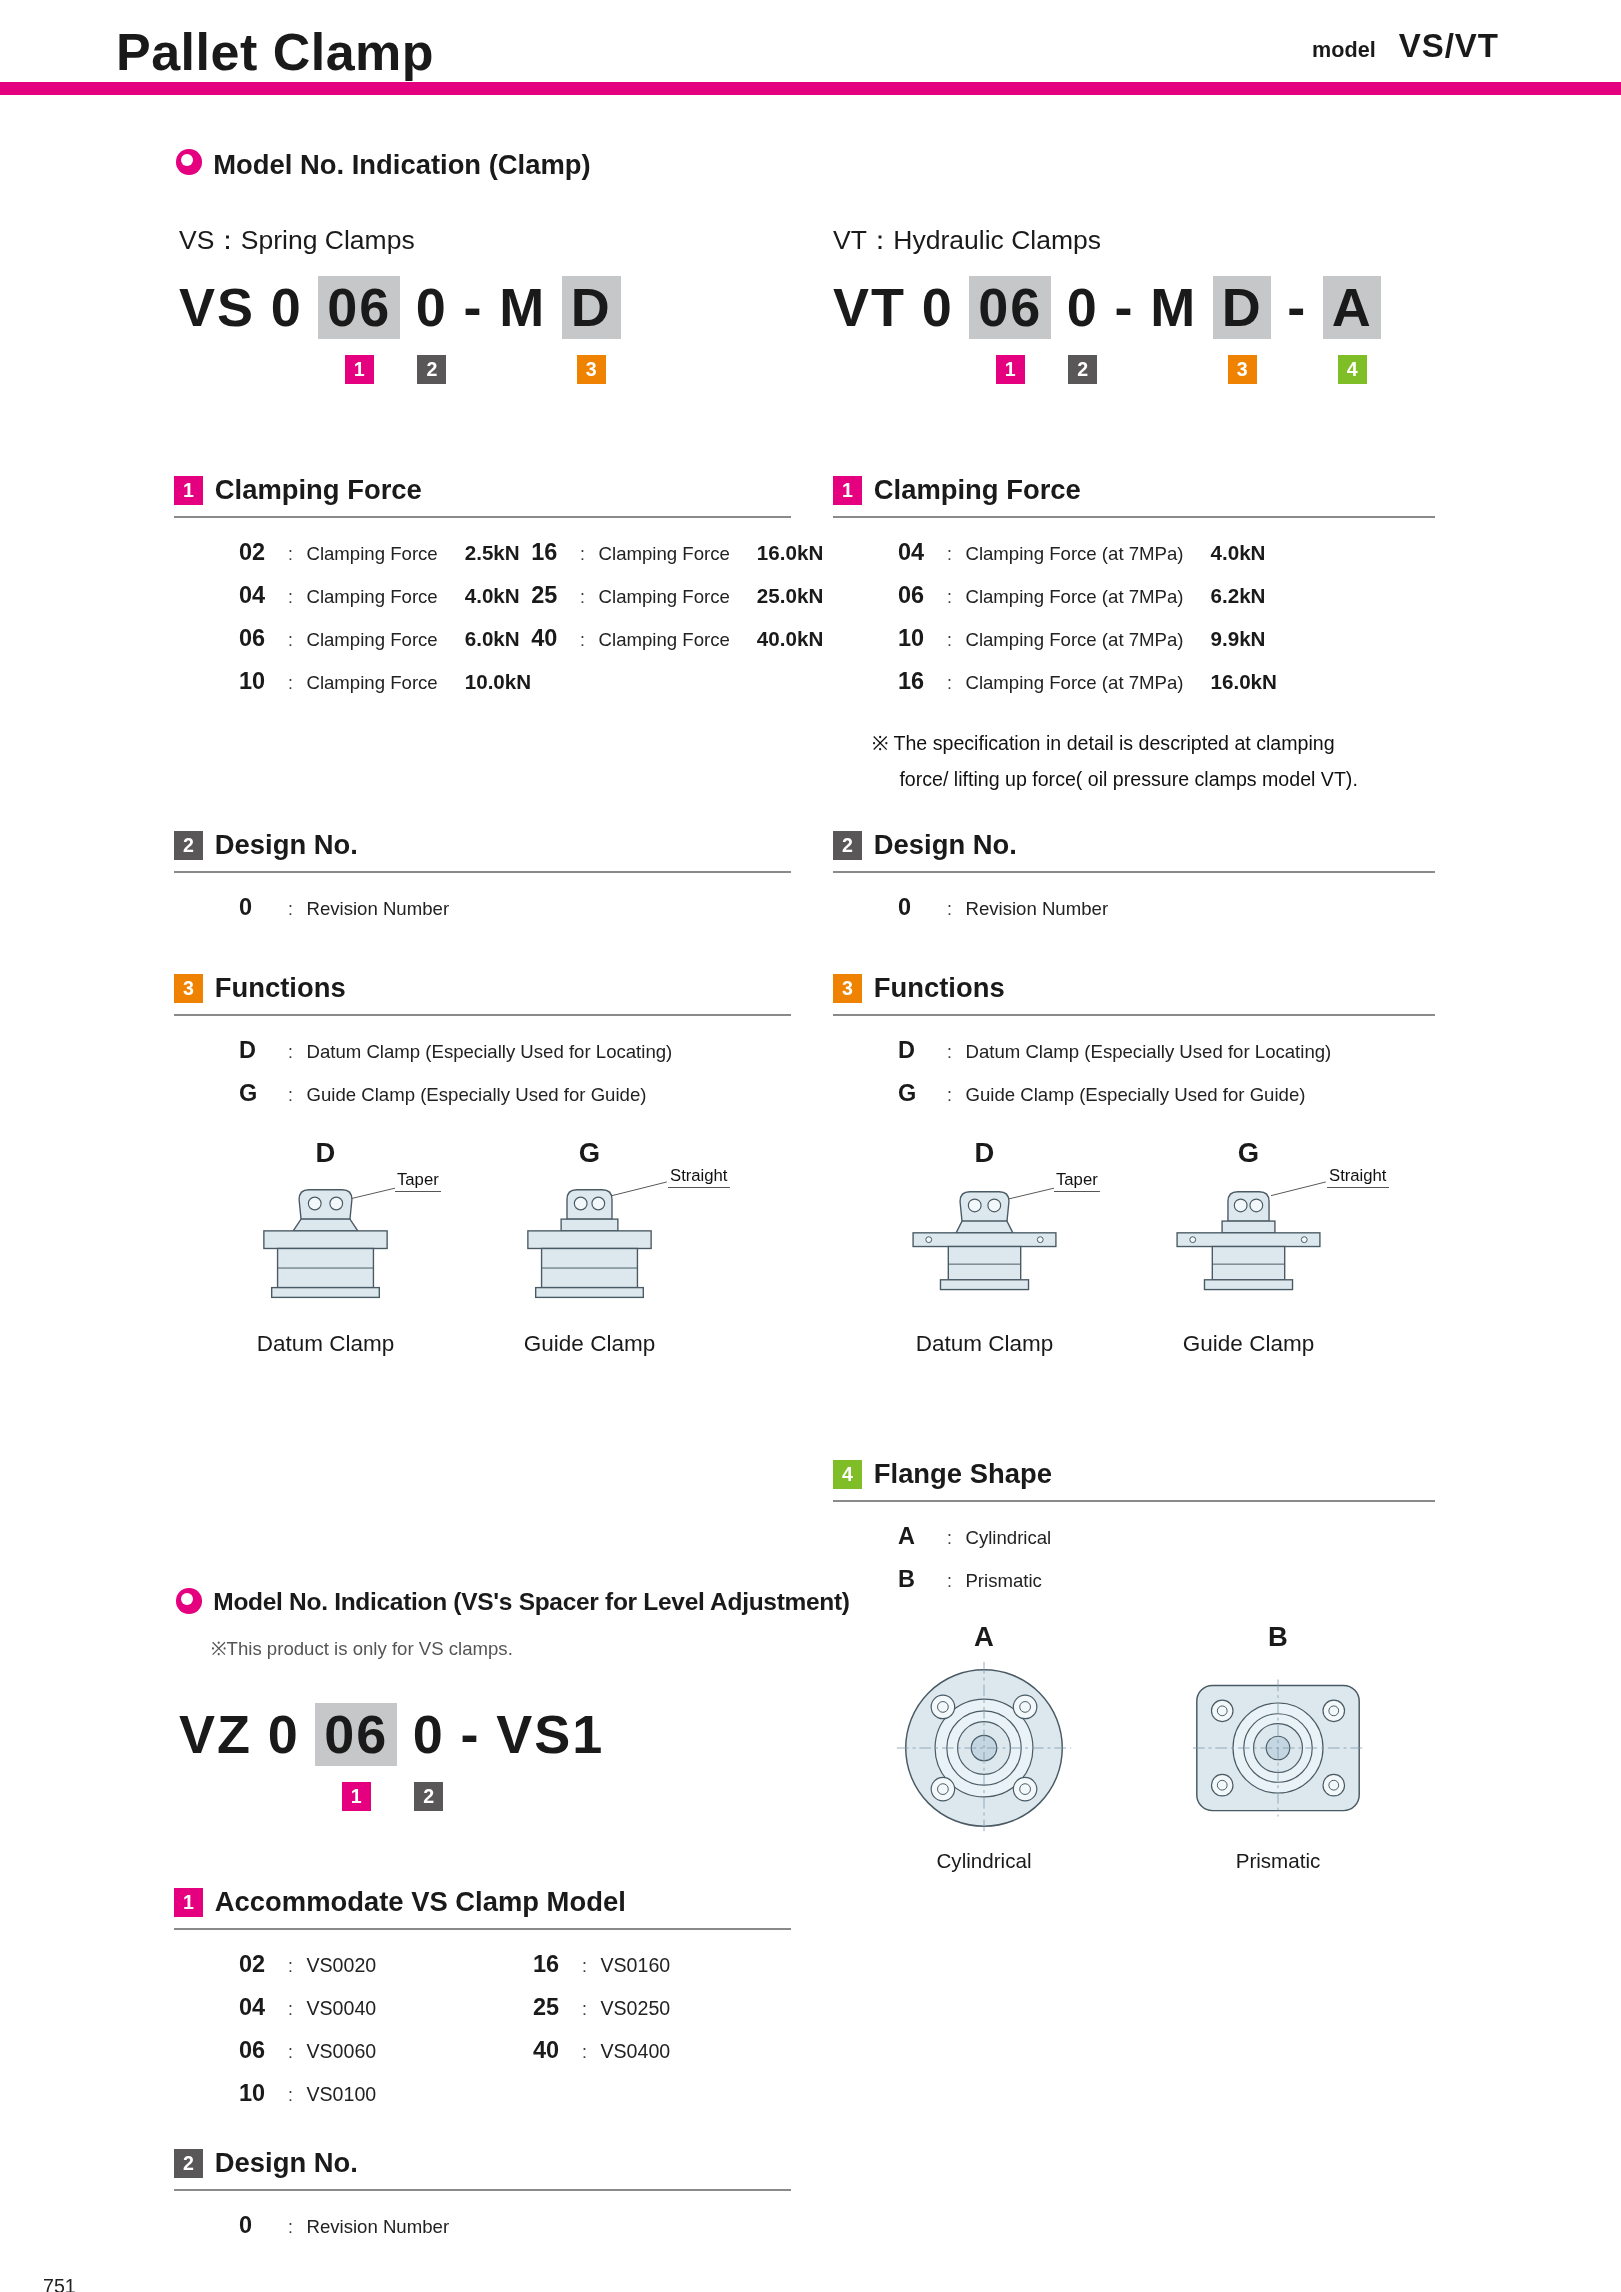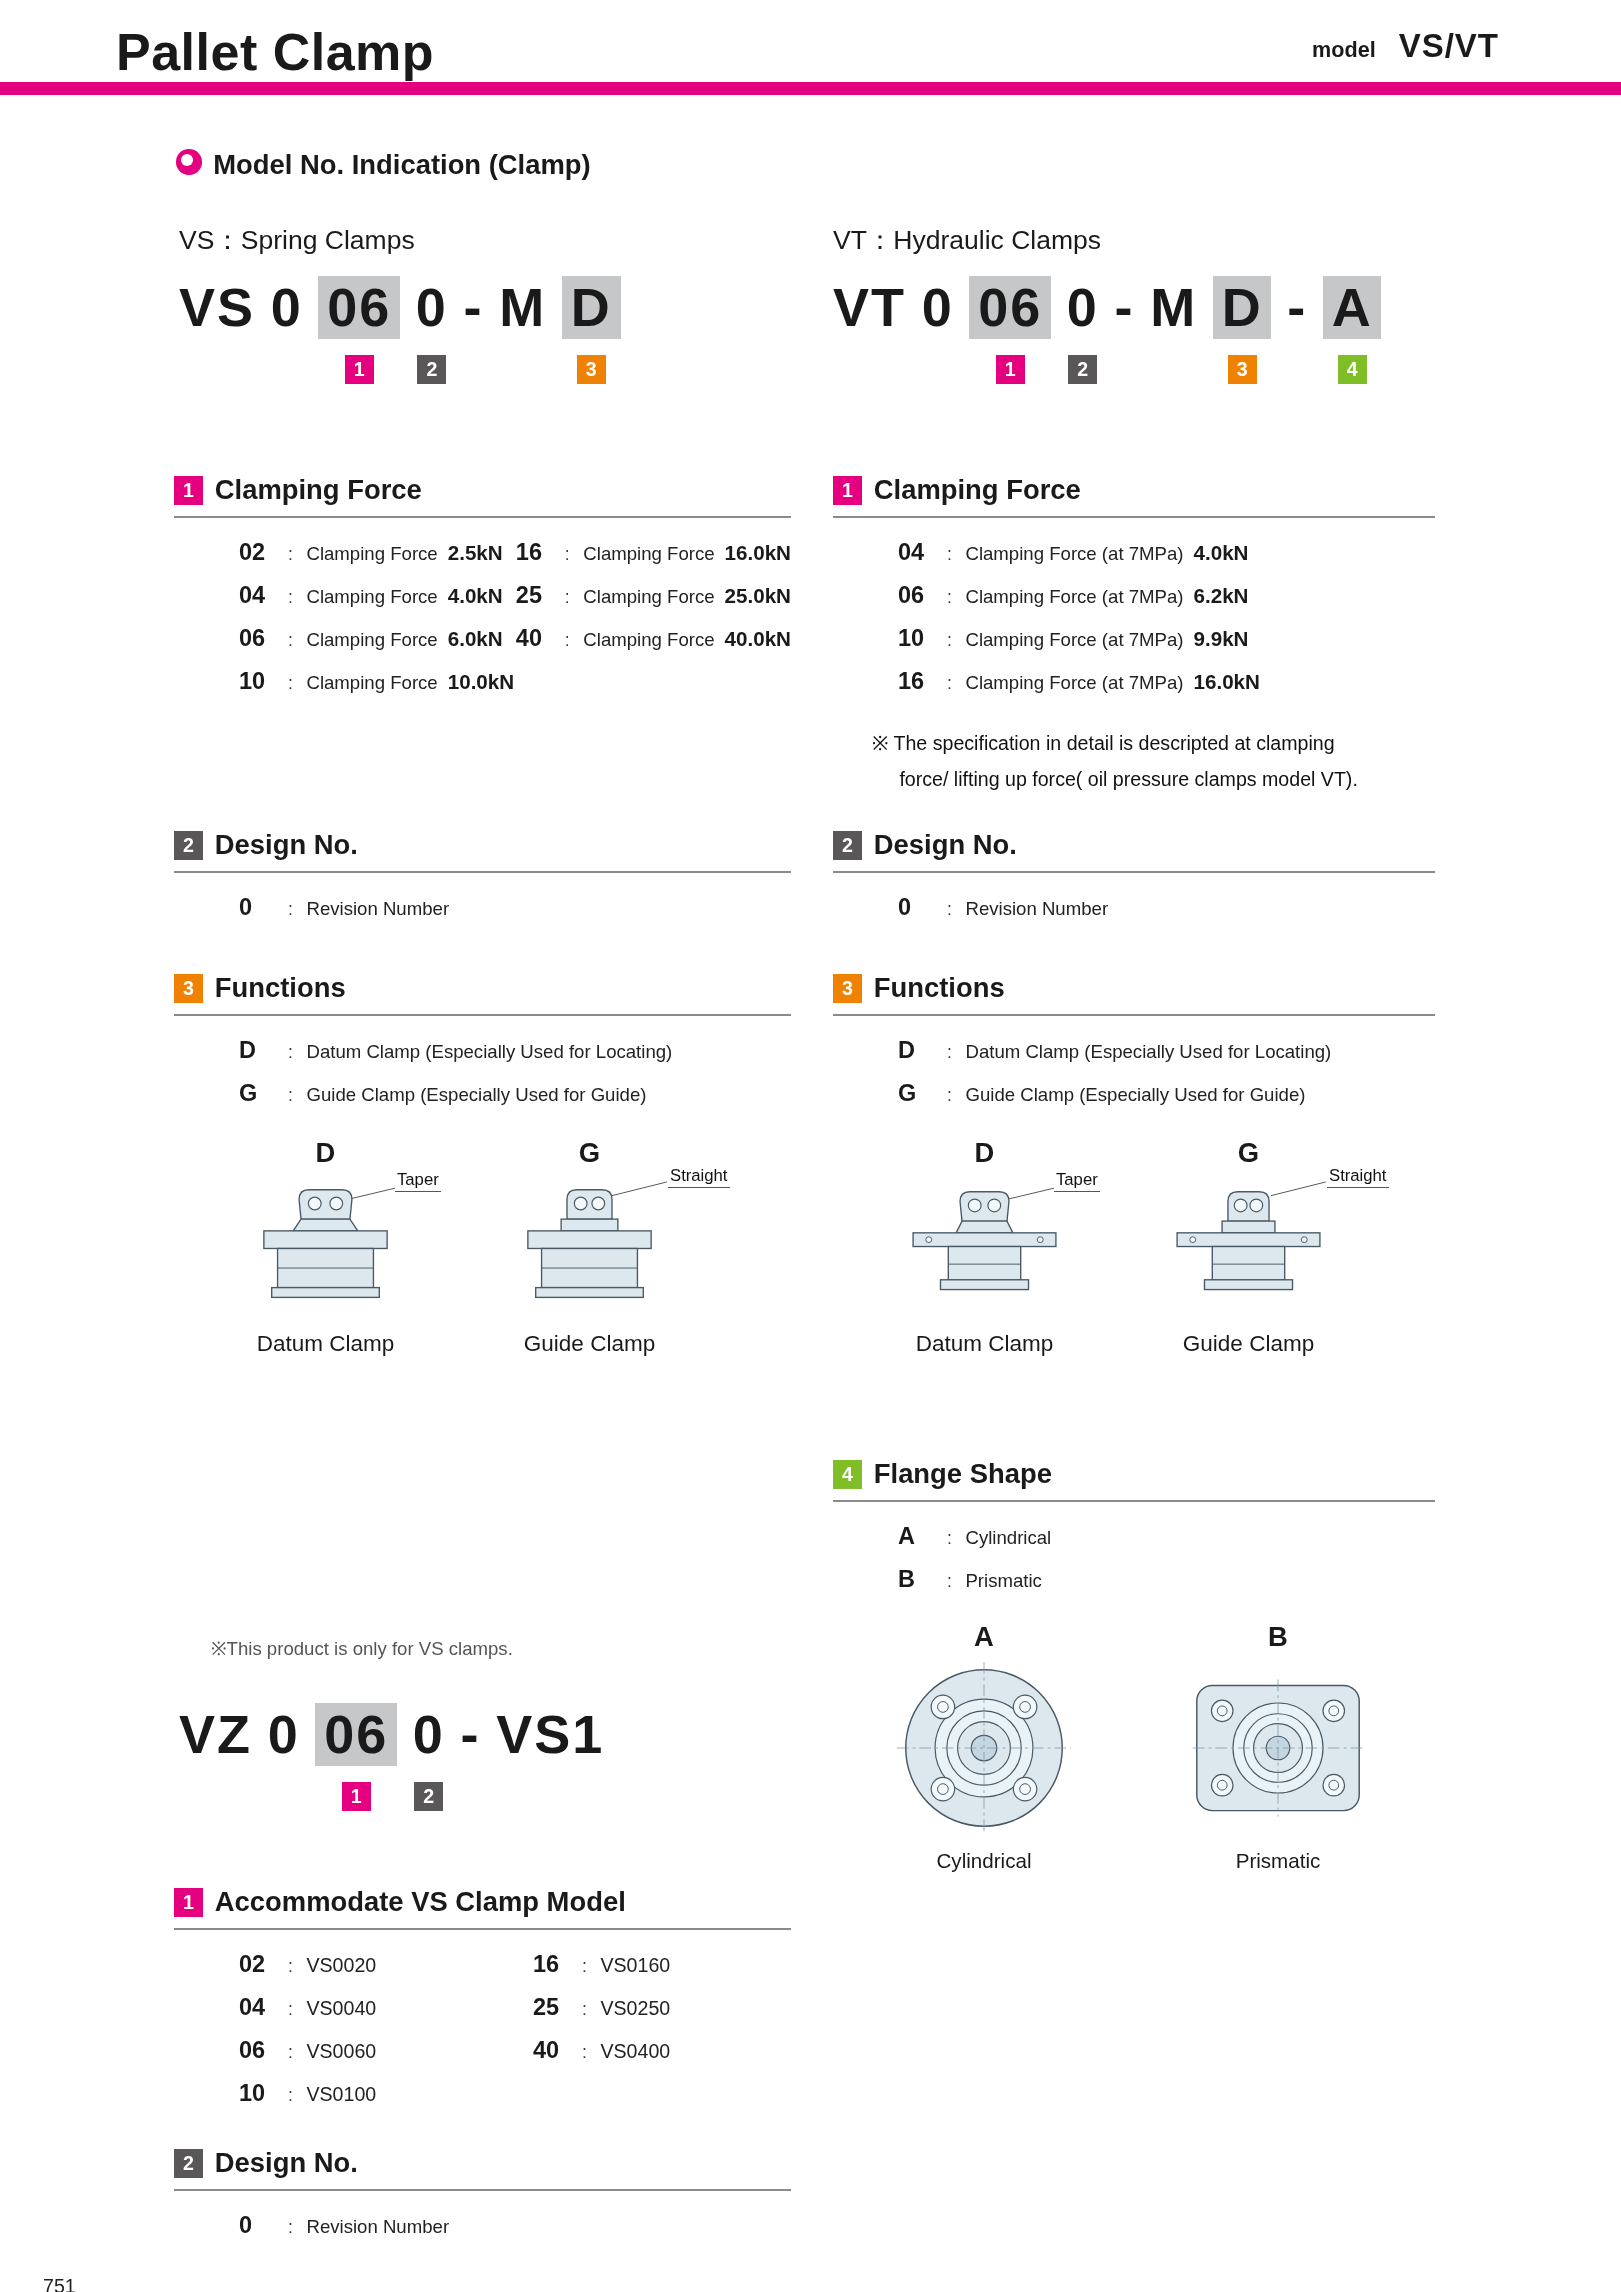--- a/index.html
+++ b/index.html
@@ -59,21 +59,21 @@
   .sec-head { display:flex; align-items:center; gap:11.8px; border-bottom:2px solid #8a8a8a; padding-bottom:9.8px; }
   .sec-title { font-size:27.4px; font-weight:700; }
 
   .rows { margin-top:21.6px; padding-left:65px; }
   .cols2 { display:flex; }
   .cols2 .c1 { width:294px; }
   .row { display:flex; align-items:baseline; height:43px; white-space:nowrap; }
   .row .code { font-size:23.5px; font-weight:700; min-width:43px; }
   .row .colon { font-size:17.6px; color:#3a3a3a; margin:0 13.7px 0 5.9px; }
   .row .lbl { font-size:18.6px; color:#222; }
-  .row .val { font-size:20.6px; font-weight:700; margin-left:10px; }
+  .row .val { font-size:20.6px; font-weight:700; margin-left:27px; }
   .row .val-reg { font-size:19.6px; font-weight:400; }
 
   .note { margin-top:13.7px; padding-left:39px; font-size:19.6px; line-height:36px; color:#111; }
   .note .l2 { padding-left:27.4px; }
 
   
   .figs { margin-top:13.7px; display:flex; gap:39px; padding-left:39px; }
   .fig { position:relative; width:225px; }
   .fig-label { text-align:center; font-size:27.4px; font-weight:700; height:37px; }
   .fig-svg { display:block; margin:0 auto; }
@@ -469,20 +469,26 @@
           <g stroke="#7e97a6" stroke-width="0.8" stroke-dasharray="12 4 3 4">
             <line x1="8" y1="92" x2="182" y2="92"></line>
             <line x1="95" y1="22" x2="95" y2="162"></line>
           </g>
         </svg>
         <div class="fig-caption">Prismatic</div>
       </div>
     </div>
   </div>
 
+  <div class="bullet-head bh2">
+    <span class="bullet-icon">
+        <span class="inner"></span>
+      </span>
+    <span>Model No. Indication (VS's Spacer for Level Adjustment)</span>
+  </div>
   <div class="vz-note">※This product is only for VS clamps.</div>
 
   <div class="model-row mr-vz">
     <div class="munit">
         <span class="mchar">VZ</span>
       </div>
     <div class="munit">
         <span class="mchar">0</span>
       </div>
     <div class="munit">

